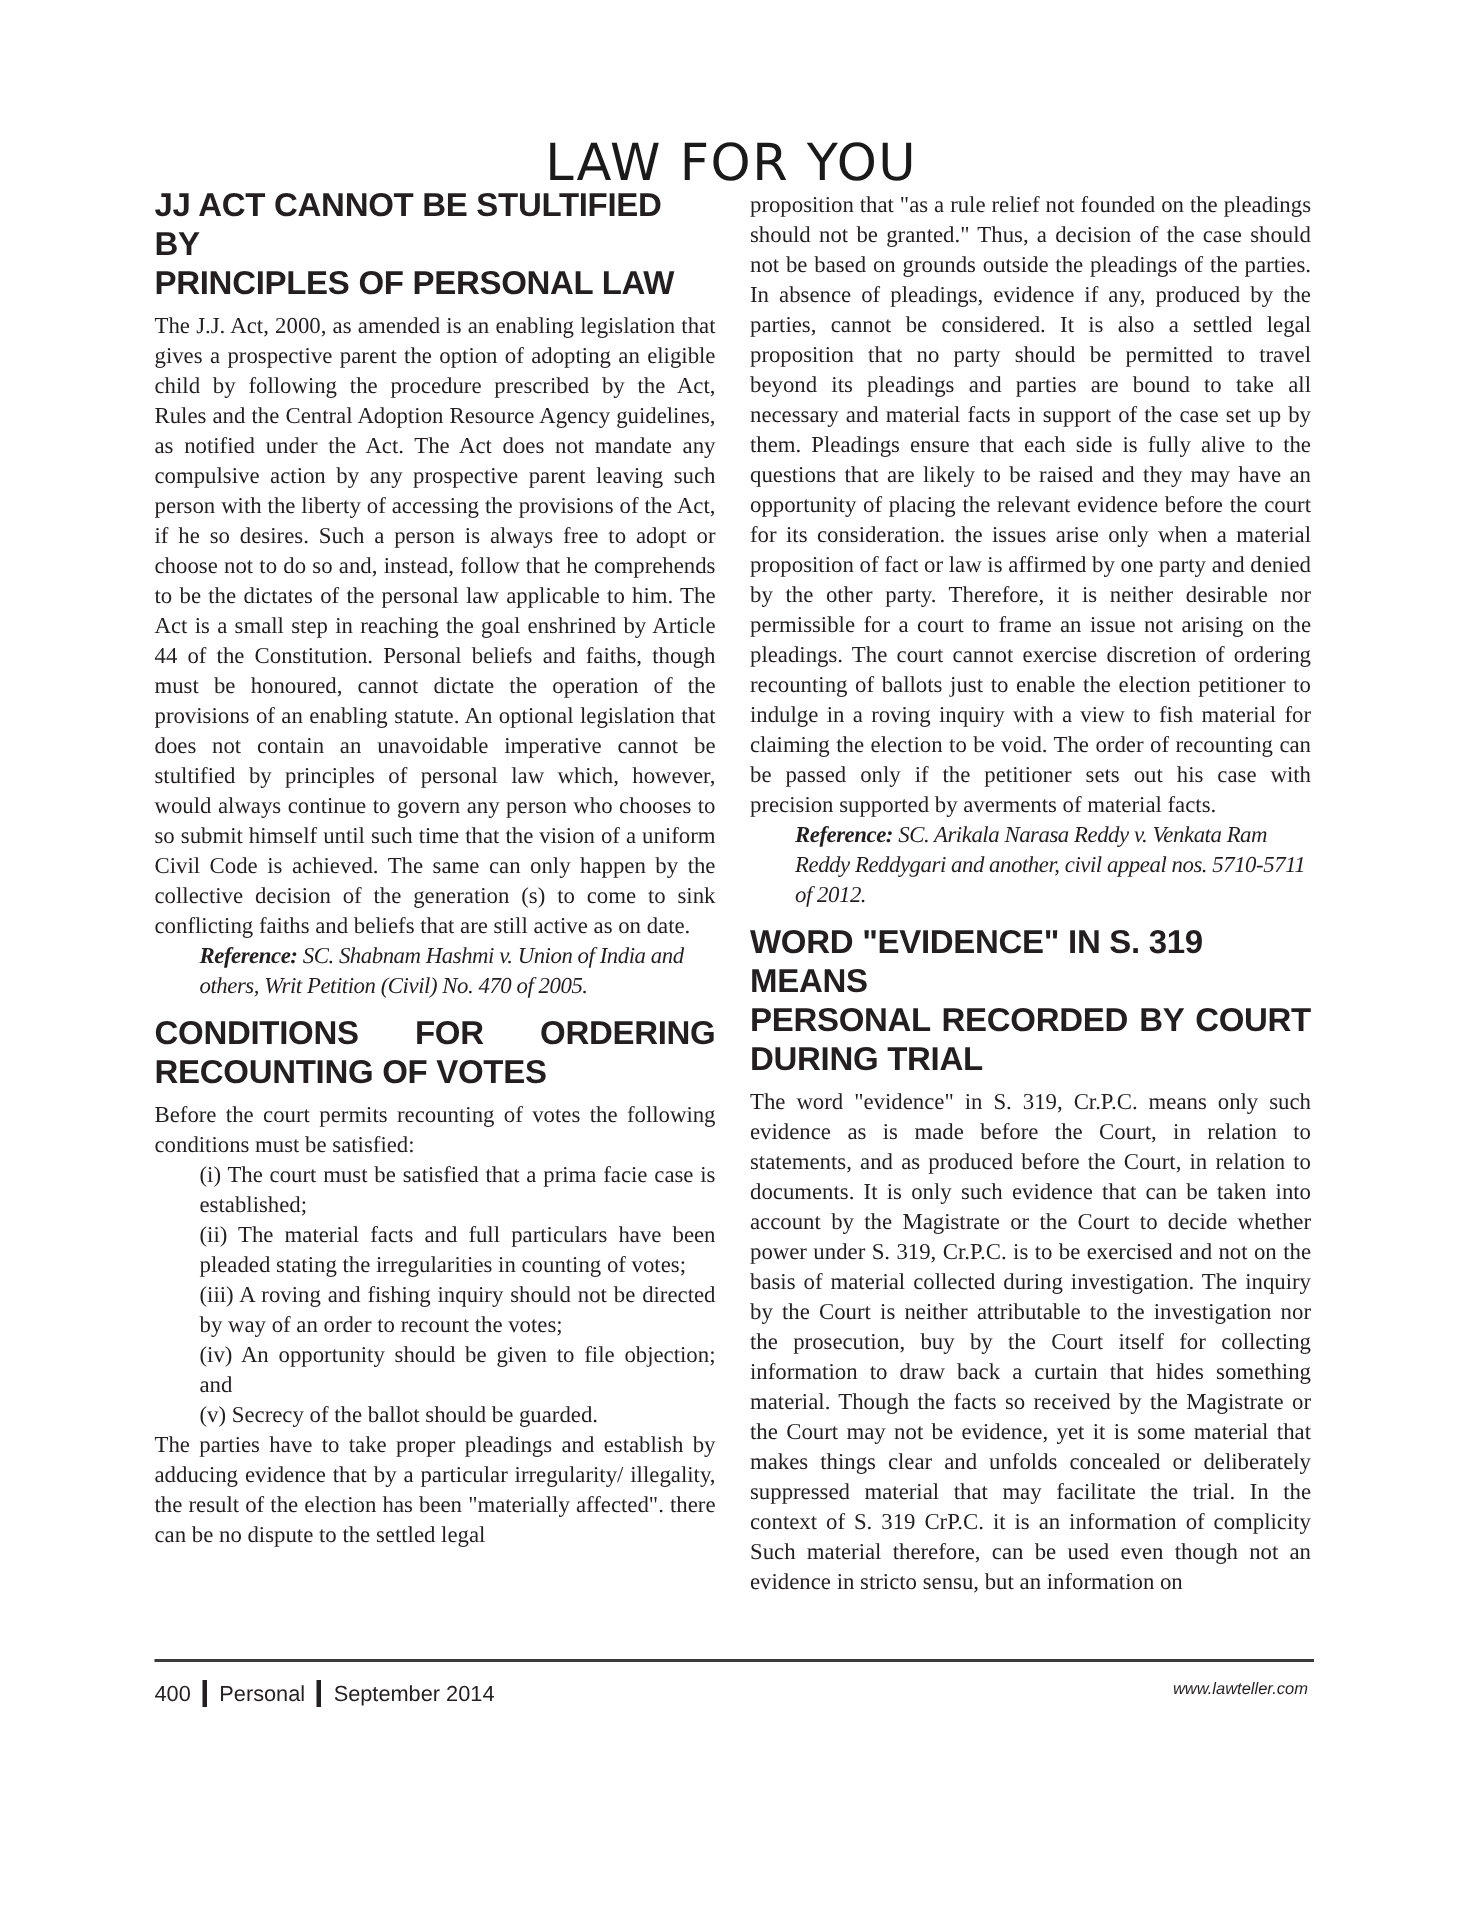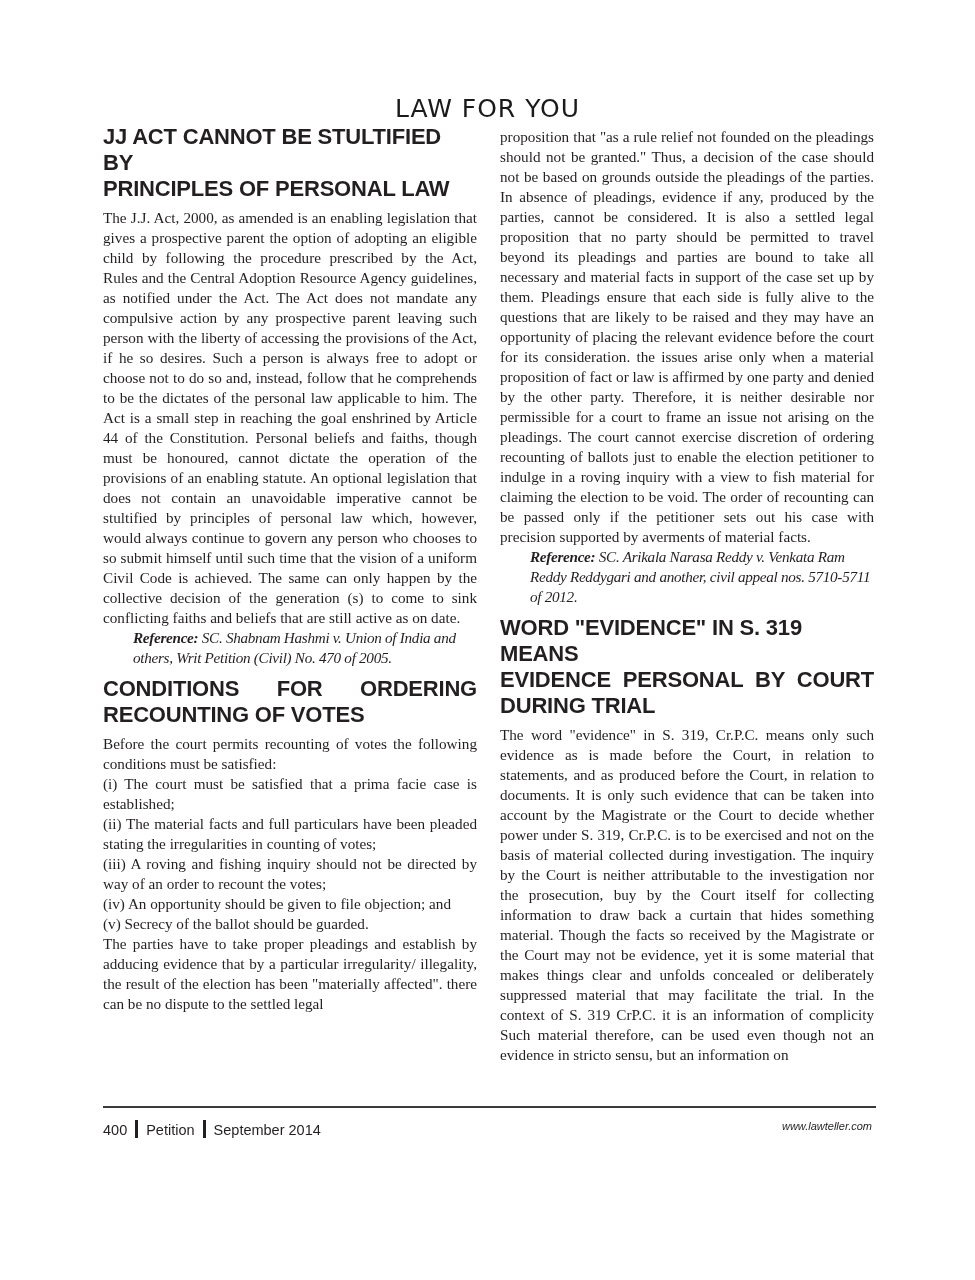--- a/index.html
+++ b/index.html
@@ -1,28 +1,28 @@
 <!DOCTYPE html>
 <html><head>
   <meta charset="utf-8">
   <style>
     html, body { margin: 0; padding: 0; background: #ffffff; }
     body { width: 975px; height: 1280px; position: relative; overflow: hidden; color: #231f20; }
     .page-header { position: absolute; top: 94px; left: 0; width: 975px; text-align: center;
-      font-family: "DejaVu Sans", sans-serif; font-size: 25px; letter-spacing: 1px; color: #1a1a1a; line-height: 30px; }
+      font-family: "DejaVu Sans", sans-serif; font-size: 34px; letter-spacing: 1px; color: #1a1a1a; line-height: 30px; }
     .col { position: absolute; top: 124px; width: 374px; font-family: "Liberation Serif", serif; font-size: 15.2px; line-height: 20px; text-align: justify; }
     .col-left { left: 103px; }
     .col-right { left: 500px; top: 127px; }
     h2 { font-family: "Liberation Sans", sans-serif; font-weight: bold; font-size: 22px; line-height: 26px; margin: 0 0 6px 0; color: #231f20; text-align: left; letter-spacing: -0.2px; }
     h2 .line { display: block; }
     h2 .line.spread { text-align: justify; text-align-last: justify; }
     p { margin: 0; }
     .ref { font-style: italic; margin: 0 1px 0 30px; line-height: 20px; letter-spacing: -0.3px; text-align: left; }
     .ref b { font-weight: bold; }
-    .list-item { }
+    .list-item { margin-left: 30px; }
     .footer-rule { position: absolute; top: 1106px; left: 103px; width: 773px; height: 2px; background: #3a3a3a; }
     .footer { position: absolute; top: 1120px; font-family: "Liberation Sans", sans-serif; font-size: 14.5px; color: #231f20; }
     .footer-left { left: 103px; display: flex; align-items: flex-end; gap: 8px; }
     .sep { display: inline-block; width: 3px; height: 18px; background: #231f20; }
     .footer-right { right: 103px; font-style: italic; font-size: 11px; }
     .sp { margin-top: 6px; }
   </style>
 </head>
 <body>
 
@@ -48,27 +48,27 @@
   <p class="list-item">(v) Secrecy of the ballot should be guarded.</p>
   <p>The parties have to take proper pleadings and establish by adducing evidence that by a particular irregularity/ illegality, the result of the election has been "materially affected". there can be no dispute to the settled legal</p>
 </div>
 
 <div class="col col-right">
   <p>proposition that "as a rule relief not founded on the pleadings should not be granted." Thus, a decision of the case should not be based on grounds outside the pleadings of the parties. In absence of pleadings, evidence if any, produced by the parties, cannot be considered. It is also a settled legal proposition that no party should be permitted to travel beyond its pleadings and parties are bound to take all necessary and material facts in support of the case set up by them. Pleadings ensure that each side is fully alive to the questions that are likely to be raised and they may have an opportunity of placing the relevant evidence before the court for its consideration. the issues arise only when a material proposition of fact or law is affirmed by one party and denied by the other party. Therefore, it is neither desirable nor permissible for a court to frame an issue not arising on the pleadings. The court cannot exercise discretion of ordering recounting of ballots just to enable the election petitioner to indulge in a roving inquiry with a view to fish material for claiming the election to be void. The order of recounting can be passed only if the petitioner sets out his case with precision supported by averments of material facts.</p>
   <p class="ref"><b>Reference:</b><span> SC. Arikala Narasa Reddy v. Venkata Ram Reddy Reddygari and another, civil appeal nos. 5710-5711 of 2012.</span></p>
 
   <h2 style="margin-top:8px;">
     <span class="line">WORD "EVIDENCE" IN S. 319 MEANS</span>
-    <span class="line spread">EVIDENCE PERSONAL BY COURT</span>
+    <span class="line spread">PERSONAL RECORDED BY COURT</span>
     <span class="line">DURING TRIAL</span>
   </h2>
   <p>The word "evidence" in S. 319, Cr.P.C. means only such evidence as is made before the Court, in relation to statements, and as produced before the Court, in relation to documents. It is only such evidence that can be taken into account by the Magistrate or the Court to decide whether power under S. 319, Cr.P.C. is to be exercised and not on the basis of material collected during investigation.  The inquiry by the Court is neither attributable to the investigation nor the prosecution, buy by the Court itself for collecting information to draw back a curtain that hides something material. Though the facts so received by the Magistrate or the Court may not be evidence, yet it is some material that makes things clear and unfolds concealed or deliberately suppressed material that may facilitate the trial. In the context of S. 319 CrP.C. it is an information of complicity Such material therefore, can be used even though not an evidence in stricto sensu, but an information on</p>
 </div>
 
 <div class="footer-rule"></div>
 <div class="footer footer-left">
   <span>400</span>
   <span class="sep"></span>
-  <span>Petition</span>
+  <span>Personal</span>
   <span class="sep"></span>
   <span>September 2014</span>
 </div>
 <div class="footer footer-right">www.lawteller.com</div>
 
 </body></html>

